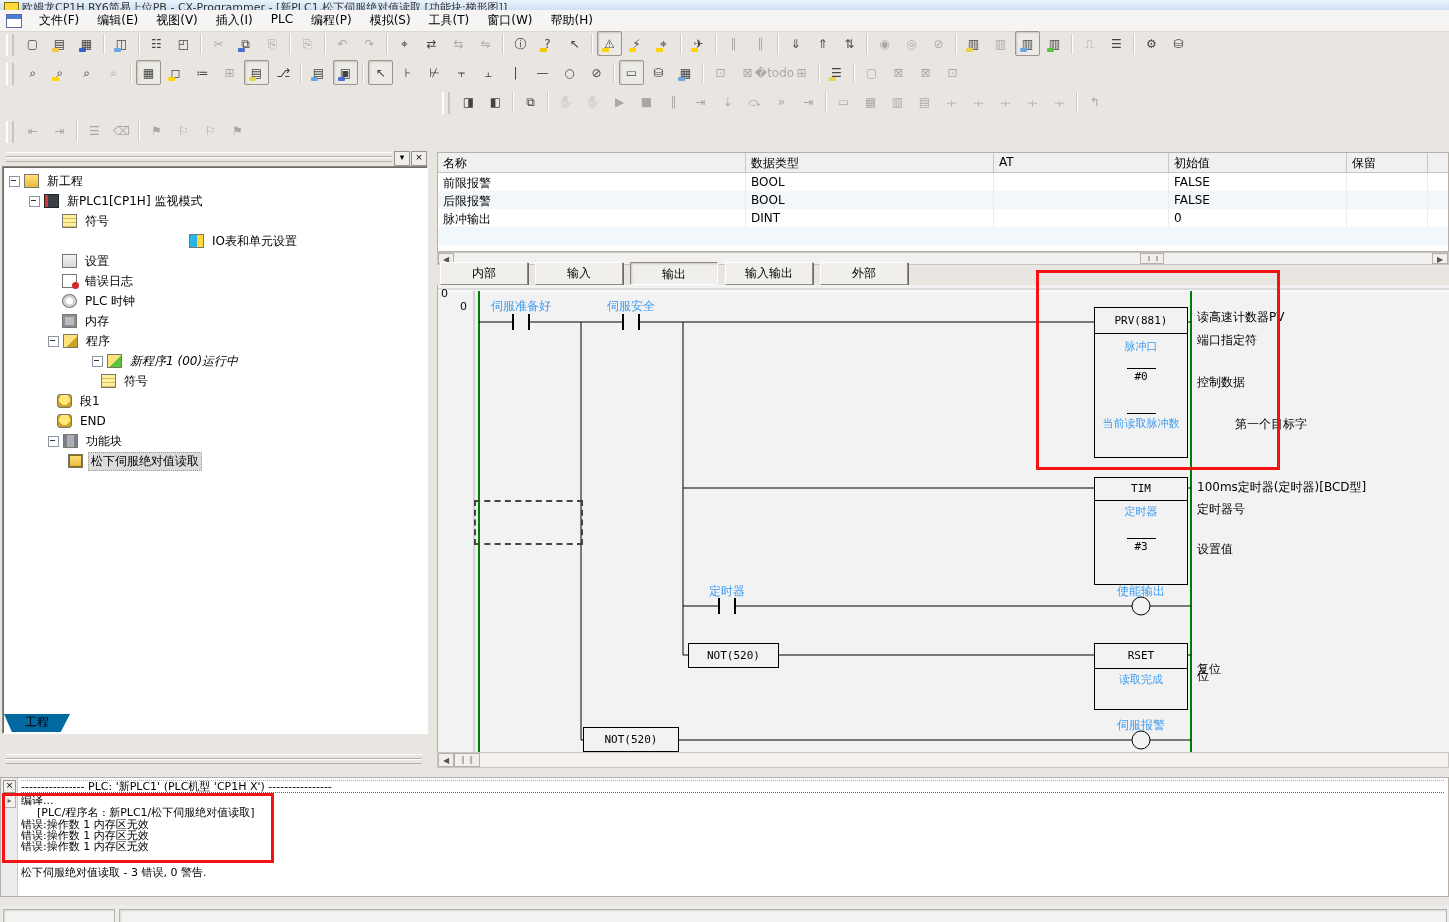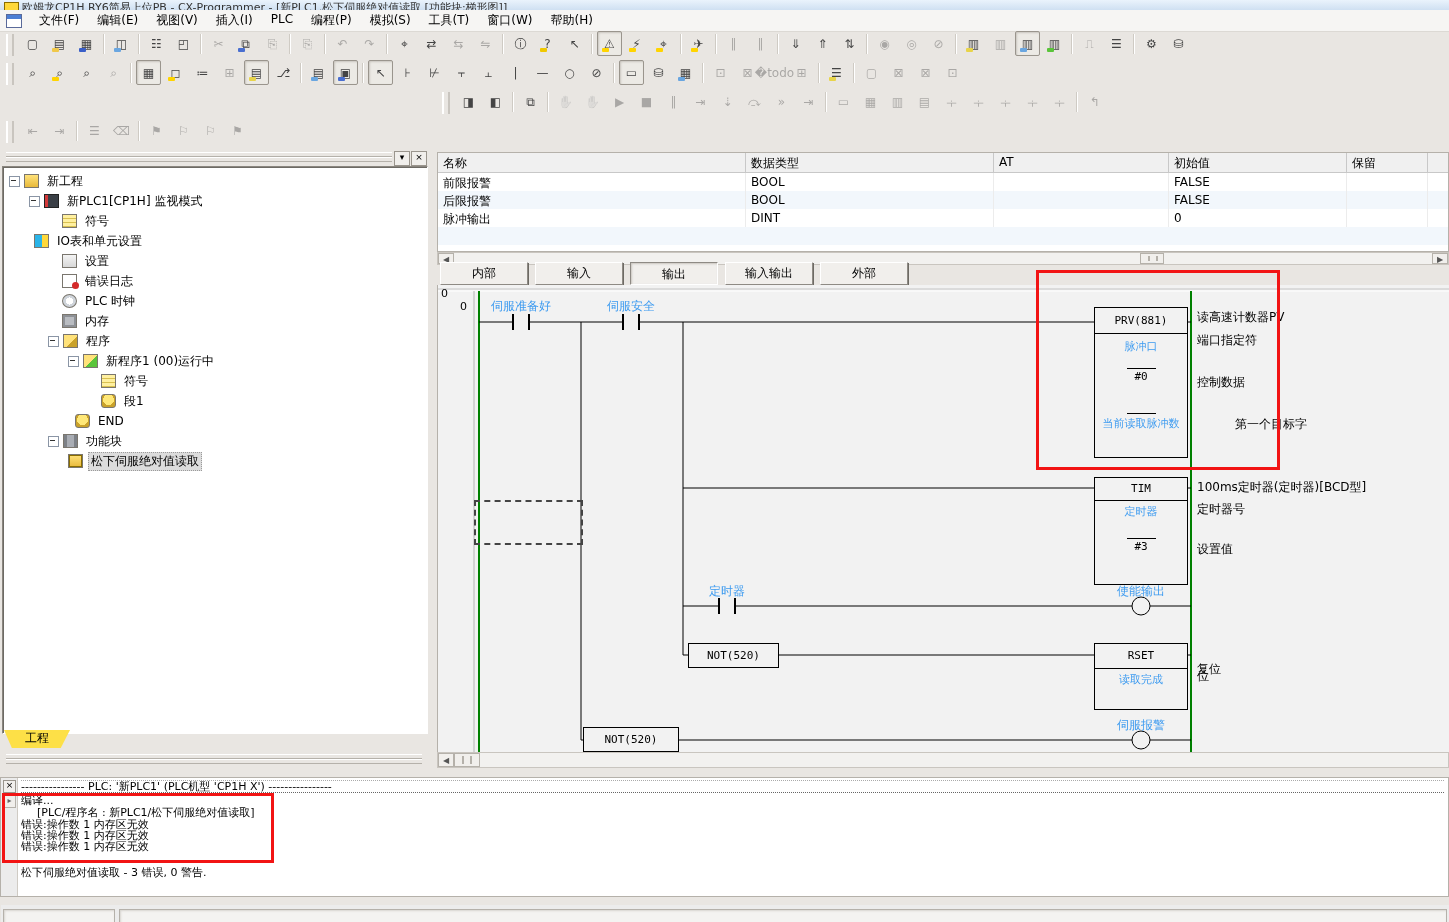--- a/index.html
+++ b/index.html
@@ -51,21 +51,21 @@
   .i-errlog::after{content:"";position:absolute;right:-3px;bottom:-2px;width:7px;height:7px;border-radius:50%;background:#d42a2a;}
   .i-clock{background:radial-gradient(circle at 50% 50%,#fff 40%,#cfd4da 41%);border-radius:50%;}
   .i-memory{background:#b9bcc1;box-shadow:inset 0 0 0 2px #8e9196;}
   .i-programs{background:linear-gradient(135deg,#ffe27a 60%,#caa22a 60%);}
   .i-program{background:linear-gradient(135deg,#ffe27a 55%,#5ac43a 55%);}
   .i-section{background:radial-gradient(circle at 50% 40%,#ffe878 55%,#caa22a 56%);border-radius:3px;}
   .i-fb{background:#a9adb4;box-shadow:inset 3px 0 0 #7d8187,inset -3px 0 0 #7d8187;}
   .i-fbitem{background:linear-gradient(#ffe27a,#e8b93a);box-shadow:inset 0 0 0 1px #8a6d00;}
   .tlab{padding:1px 3px;}
   .trow.selrow .tlab{background:#dcdcdc;border:1px dotted #9a9a9a;padding:0 2px;}
-  .projtab{position:absolute;left:2px;top:580px;width:66px;height:18px;background:#fde047;
+  .projtab{position:absolute;left:2px;top:564px;width:66px;height:18px;background:#0369a1;
      clip-path:polygon(0 0,100% 0,86% 100%,12% 100%);text-align:center;line-height:17px;font-size:12px;}
   .treehgrip{position:absolute;left:0;top:602px;width:424px;height:12px;}
   
   .symtable{position:absolute;left:437px;top:152px;width:1012px;height:100px;background:#fff;border:1px solid #b5b1aa;box-sizing:border-box;overflow:hidden;}
   .shead{display:flex;height:19px;background:#f0f0f0;border-bottom:1px solid #c8c8c8;}
   .shead .hc{border-right:1px solid #c8c8c8;padding:2px 5px;box-sizing:border-box;overflow:hidden;white-space:nowrap;}
   .srow{display:flex;height:18px;}
   .srow .cc{border-right:1px solid #ececec;padding:2px 5px;box-sizing:border-box;overflow:hidden;white-space:nowrap;}
   .c0{width:308px}.c1{width:248px}.c2{width:175px}.c3{width:178px}.c4{width:81px}
   .alt{background:#f2f7fc;}
@@ -621,21 +621,21 @@
       </div>
     <div class="trow" style="padding-left:26px;">
       <span class="exp"></span>
         <span class="tico i-plc"></span>
         <span class="tlab">新PLC1[CP1H] 监视模式</span>
       </div>
     <div class="trow" style="padding-left:59px;">
       <span class="tico i-symbols"></span>
         <span class="tlab">符号</span>
       </div>
-    <div class="trow" style="padding-left:31px;">
+    <div class="trow" style="padding-left:59px;justify-content:center;">
       <span class="tico i-io"></span>
         <span class="tlab">IO表和单元设置</span>
       </div>
     <div class="trow" style="padding-left:59px;">
       <span class="tico i-settings"></span>
         <span class="tlab">设置</span>
       </div>
     <div class="trow" style="padding-left:59px;">
       <span class="tico i-errlog"></span>
         <span class="tlab">错误日志</span>
@@ -646,34 +646,34 @@
       </div>
     <div class="trow" style="padding-left:59px;">
       <span class="tico i-memory"></span>
         <span class="tlab">内存</span>
       </div>
     <div class="trow" style="padding-left:45px;">
       <span class="exp"></span>
         <span class="tico i-programs"></span>
         <span class="tlab">程序</span>
       </div>
-    <div class="trow" style="padding-left:65px;">
+    <div class="trow" style="padding-left:89px;font-style:italic;">
       <span class="exp"></span>
         <span class="tico i-program"></span>
         <span class="tlab">新程序1 (00)运行中</span>
       </div>
     <div class="trow" style="padding-left:98px;">
       <span class="tico i-symbols"></span>
         <span class="tlab">符号</span>
       </div>
-    <div class="trow" style="padding-left:98px;">
+    <div class="trow" style="padding-left:54px;">
       <span class="tico i-section"></span>
         <span class="tlab">段1</span>
       </div>
-    <div class="trow" style="padding-left:72px;">
+    <div class="trow" style="padding-left:54px;">
       <span class="tico i-section"></span>
         <span class="tlab">END</span>
       </div>
     <div class="trow" style="padding-left:45px;">
       <span class="exp"></span>
         <span class="tico i-fb"></span>
         <span class="tlab">功能块</span>
       </div>
     <div class="trow selrow" style="padding-left:65px;">
       <span class="tico i-fbitem"></span>

